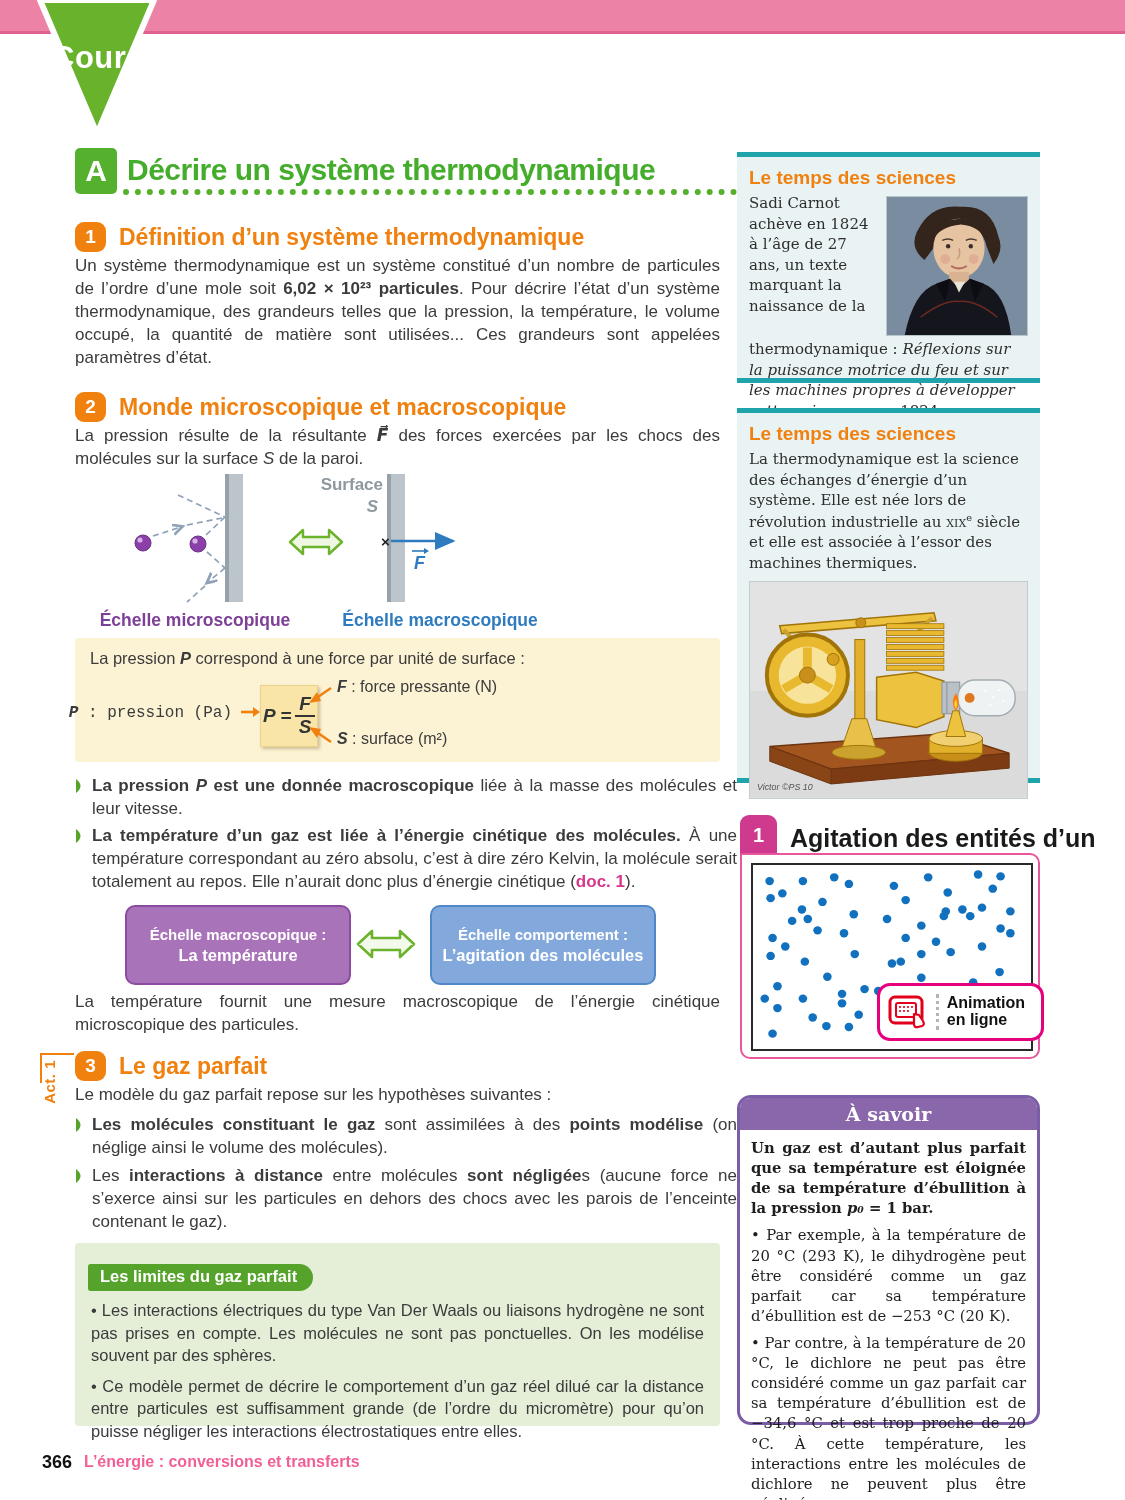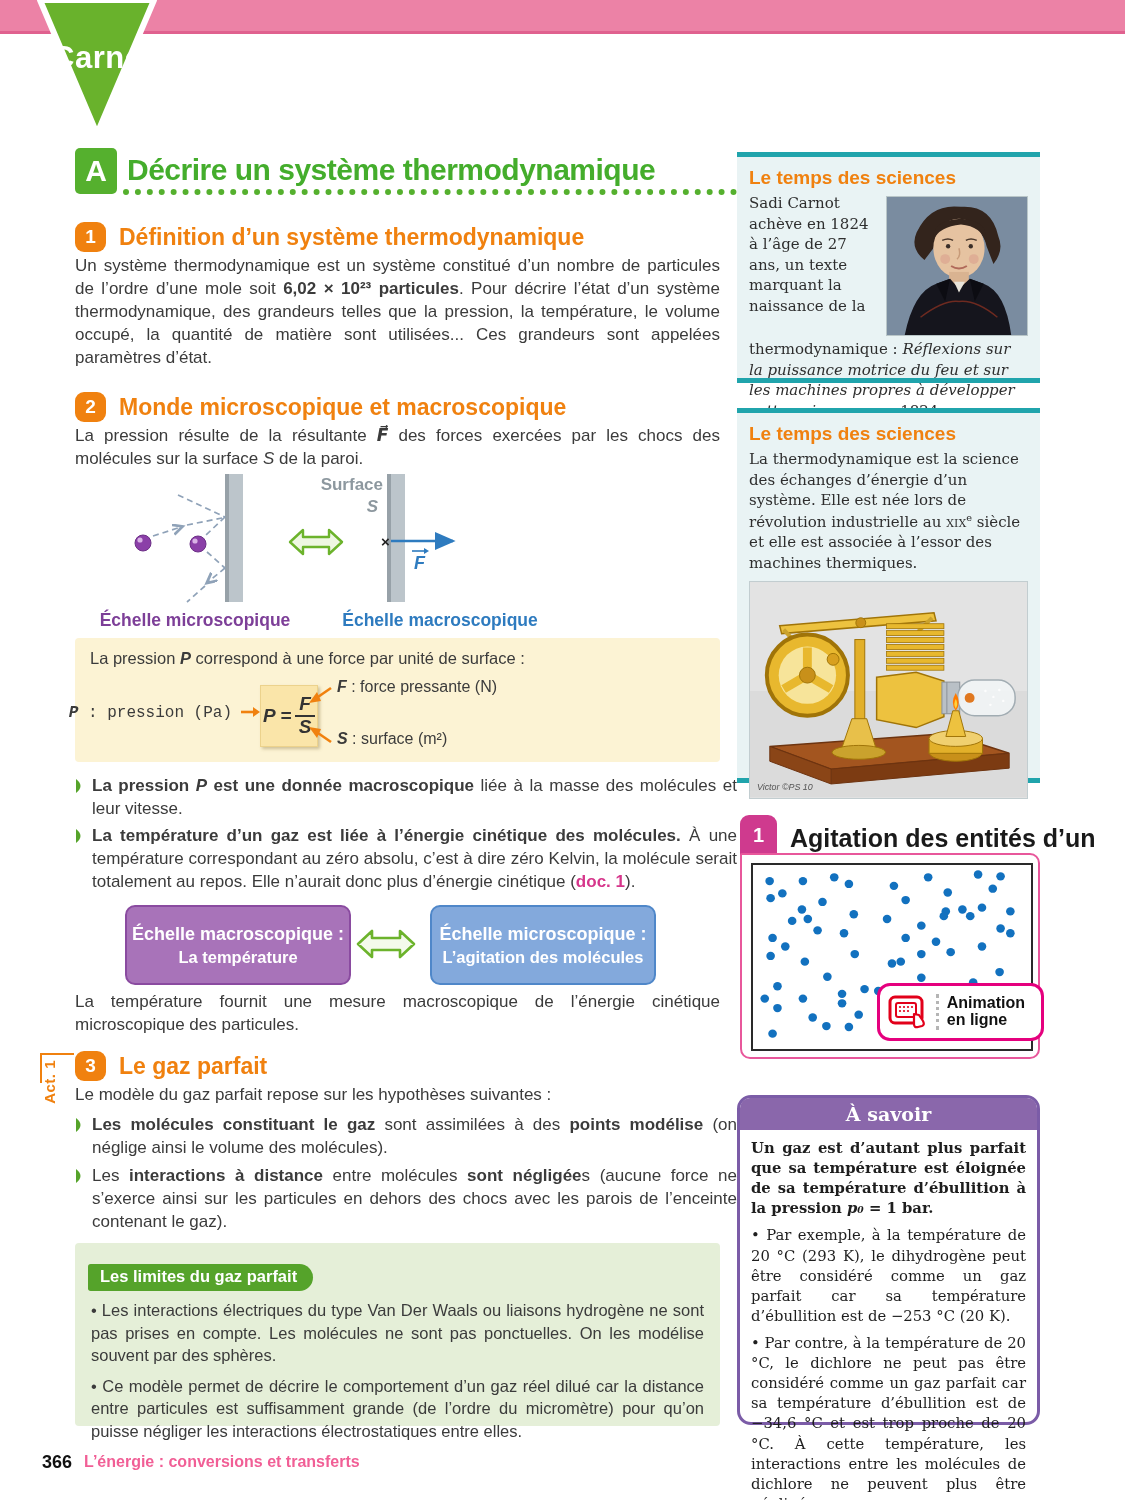--- a/index.html
+++ b/index.html
@@ -47,21 +47,21 @@
                 box-shadow:2px 2px 3px rgba(120,100,40,.35);display:flex;align-items:center;justify-content:center;
                 font-weight:bold;font-style:italic;font-size:19px;color:#333;}
   .frac{display:inline-block;text-align:center;vertical-align:middle;margin-left:4px;}
   .frac .fn{display:block;border-bottom:2px solid #333;padding:0 4px 1px;line-height:1.05;}
   .frac .fd{display:block;line-height:1.1;}
   .parrow{position:absolute;}
 
   
   .scalebox{position:absolute;top:905px;height:76px;border-radius:10px;color:#fff;text-align:center;
             display:flex;flex-direction:column;justify-content:center;gap:3px;}
-  .scalebox .l1{font-weight:bold;font-size:18px;}
+  .scalebox .l1{font-weight:bold;font-size:15px;}
   .scalebox .l2{font-weight:bold;font-size:16.5px;}
   .scale-macro{left:125px;width:222px;background:#a873b9;border:2px solid #8a4ba0;}
   .scale-micro{left:430px;width:222px;background:#83a9dc;border:2px solid #4f87c9;}
   .scale-arrow{position:absolute;left:355px;top:928px;}
 
   
   .act-bracket{position:absolute;left:40px;top:1053px;width:32px;height:28px;
                border-left:2.5px solid #f0810f;border-top:2.5px solid #f0810f;}
   .act-label{position:absolute;left:41px;top:1060px;writing-mode:vertical-rl;transform:rotate(180deg);
              color:#f0810f;font-weight:bold;font-size:15px;letter-spacing:0.5px;}
@@ -109,21 +109,21 @@
 </style>
 </head>
 <body>
 
 <div class="page">
 
   <div class="topbar"></div>
   <svg class="cours-arrow" viewBox="0 0 126 146">
     <polygon points="6,4 120,4 63,138" fill="#69b22c" stroke="#ffffff" stroke-width="6" stroke-linejoin="round"></polygon>
   </svg>
-  <div class="cours-label">Carnot</div>
+  <div class="cours-label">Cours</div>
 
   <div class="part-row">
     <div class="part-letter">A</div>
     <div class="part-title">Décrire un système thermodynamique</div>
   </div>
   <div class="part-dots"></div>
 
   <div class="sec" style="top:222px;">
     <div class="sec-num">1</div>
     <div class="sec-title">Définition d’un système thermodynamique</div>
@@ -227,21 +227,21 @@
   </div>
 
   <div class="scalebox scale-macro">
     <div class="l1">Échelle macroscopique :</div>
     <div class="l2">La température</div>
   </div>
   <svg class="scale-arrow" width="62" height="32" viewBox="0 0 62 32">
     <path d="M3,16 L17,3 L17,10 L45,10 L45,3 L59,16 L45,29 L45,22 L17,22 L17,29 Z" fill="#f4faeb" stroke="#6cb32c" stroke-width="2.6" stroke-linejoin="round"></path>
   </svg>
   <div class="scalebox scale-micro">
-    <div class="l1">Échelle microscopique :</div>
+    <div class="l1">Échelle comportement :</div>
     <div class="l2">L’agitation des molécules</div>
   </div>
 
   <div class="para" style="top:990px;"><span>La température fournit une mesure macroscopique de l’énergie cinétique microscopique des particules.</span></div>
 
   <div class="act-bracket"></div>
   <div class="act-label">Act. 1</div>
   <div class="sec" style="top:1051px;">
     <div class="sec-num">3</div>
     <div class="sec-title">Le gaz parfait</div>

